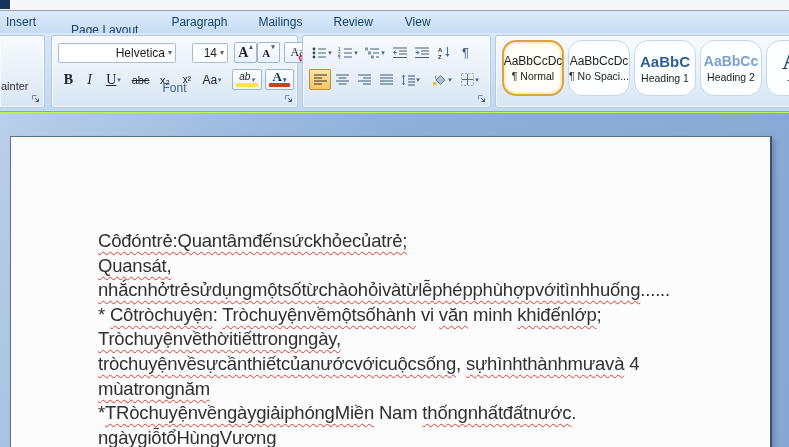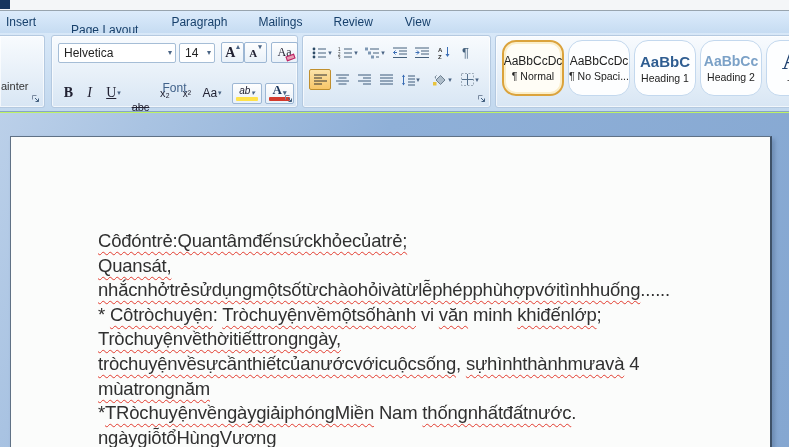--- a/index.html
+++ b/index.html
@@ -34,24 +34,24 @@
   #painter-label { position:absolute; top:44px; left:1px; font-size:11px; color:#333; }
 
   #group-font { margin-left:6px; width:247px; }
   #group-paragraph { margin-left:4px; width:189px; }
   #group-styles { margin-left:4px; width:330px; }
 
   .row1 { position:absolute; top:6px; left:6px; display:flex; align-items:center; }
   .row2 { position:absolute; top:33px; left:6px; display:flex; align-items:center; }
 
   .combo { height:20px; background:#fff; border:1px solid #a5bdd6; border-radius:2px; font-size:12px;
-           color:#222; display:flex; align-items:center; justify-content:space-between; padding:0 3px 0 5px; }
+           color:#222; display:flex; align-items:center; justify-content:flex-end; padding:0 3px 0 5px; }
   .combo .caret { font-size:8px; color:#4a6484; margin-left:3px; }
   #font-name-combo { width:118px; }
-  #font-size-combo { width:36px; margin-left:3px; }
+  #font-size-combo { width:36px; margin-left:16px; }
 
   .rbtn { height:21px; min-width:21px; display:flex; align-items:center; justify-content:center;
           border:1px solid transparent; border-radius:2px; color:#223; position:relative; }
   .rbtn.boxed { border-color:#9db7d4; background:linear-gradient(#fefefe,#e9f1f9); }
   .rbtn .caret { font-size:7px; color:#4a6484; margin-left:1px; }
   .serif { font-family:"Liberation Serif", serif; }
   .sel-orange { background:linear-gradient(#fce3a9,#f8c668)!important; border-color:#c08f2e!important; }
   .vgap4{ width:4px; } .vgap6{ width:6px; }
 
   .bar-under { position:absolute; left:3px; right:3px; bottom:2px; height:4px; border-radius:1px; }
@@ -138,21 +138,21 @@
         <div class="rbtn serif" style="width:21px;font-weight:bold;font-size:14px;">
           <span>B</span>
           </div>
         <div class="rbtn serif" style="width:21px;font-style:italic;font-size:14px;">
           <span>I</span>
           </div>
         <div class="rbtn serif" style="width:27px;font-size:14px;">
           <span style="text-decoration:underline">U</span>
           <span class="caret">▾</span>
           </div>
-        <div class="rbtn" style="width:27px;font-size:11px;margin-top:27px;">
+        <div class="rbtn" style="width:27px;font-size:11px;">
           <span style="text-decoration:line-through">abc</span>
           </div>
         <div class="rbtn" style="width:22px;font-size:11px;">
           <span>x₂</span>
           </div>
         <div class="rbtn" style="width:22px;font-size:10px;">
           <span>x²</span>
           </div>
         <div class="rbtn" style="width:28px;font-size:12px;">
           <span>Aa</span>

